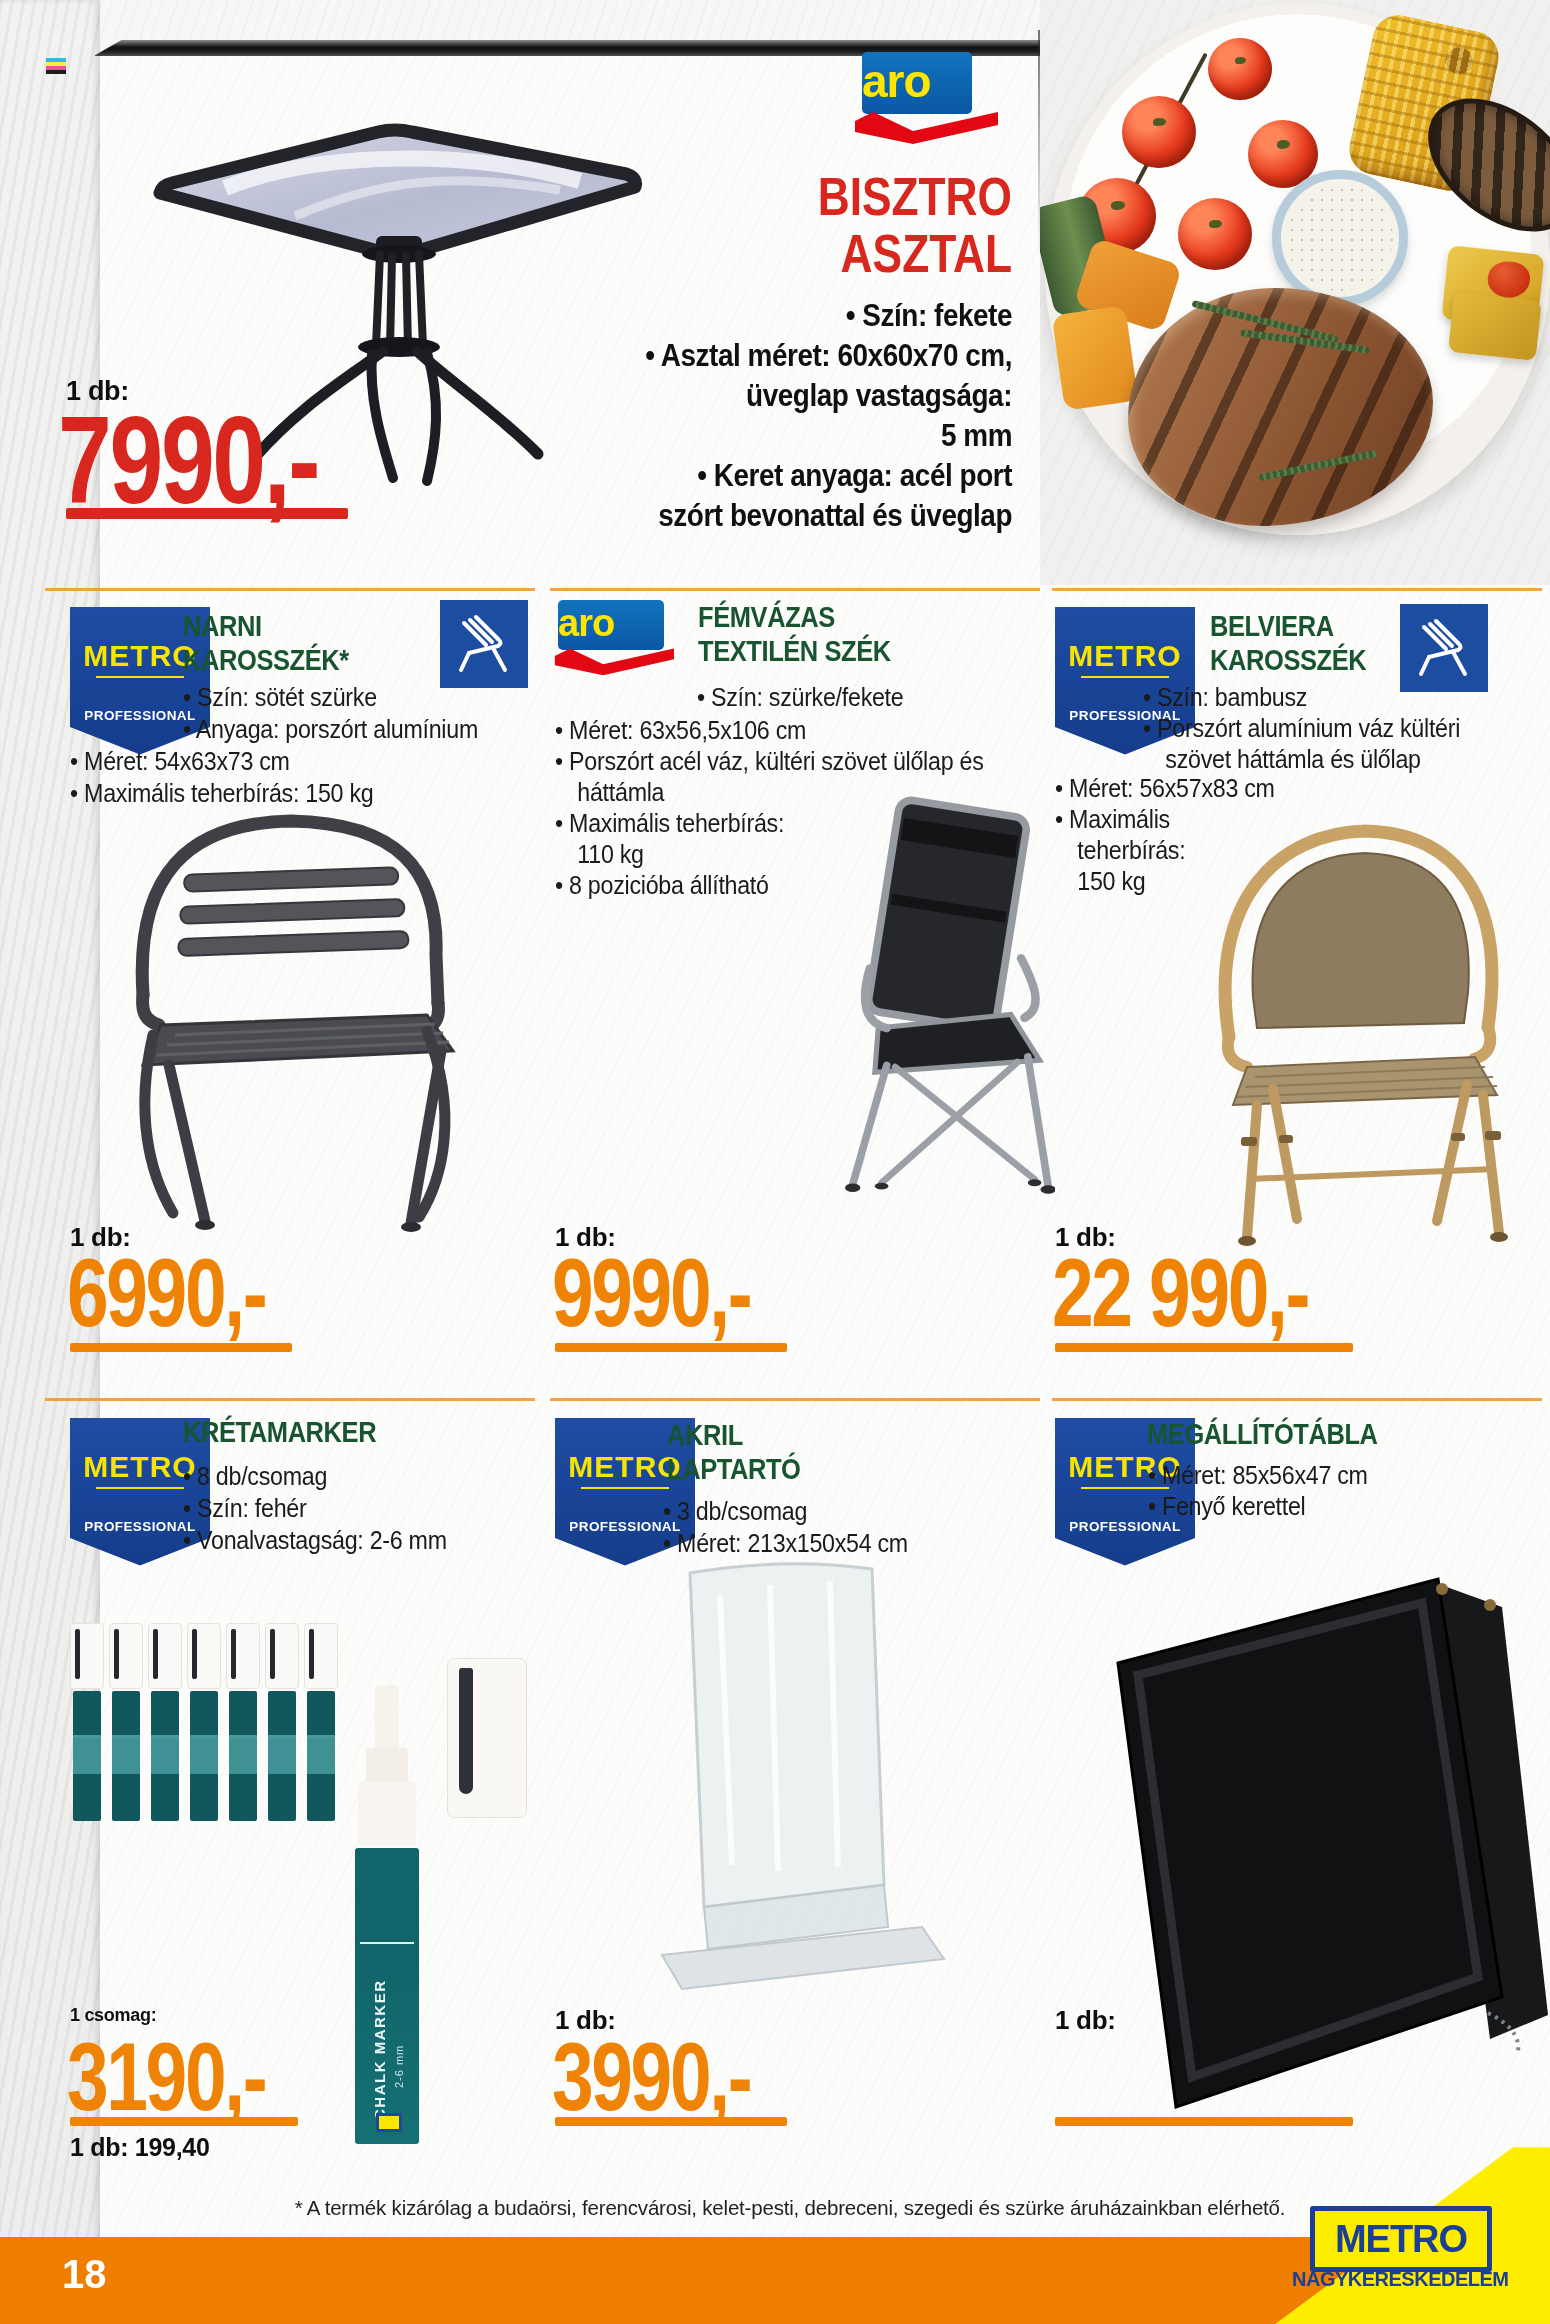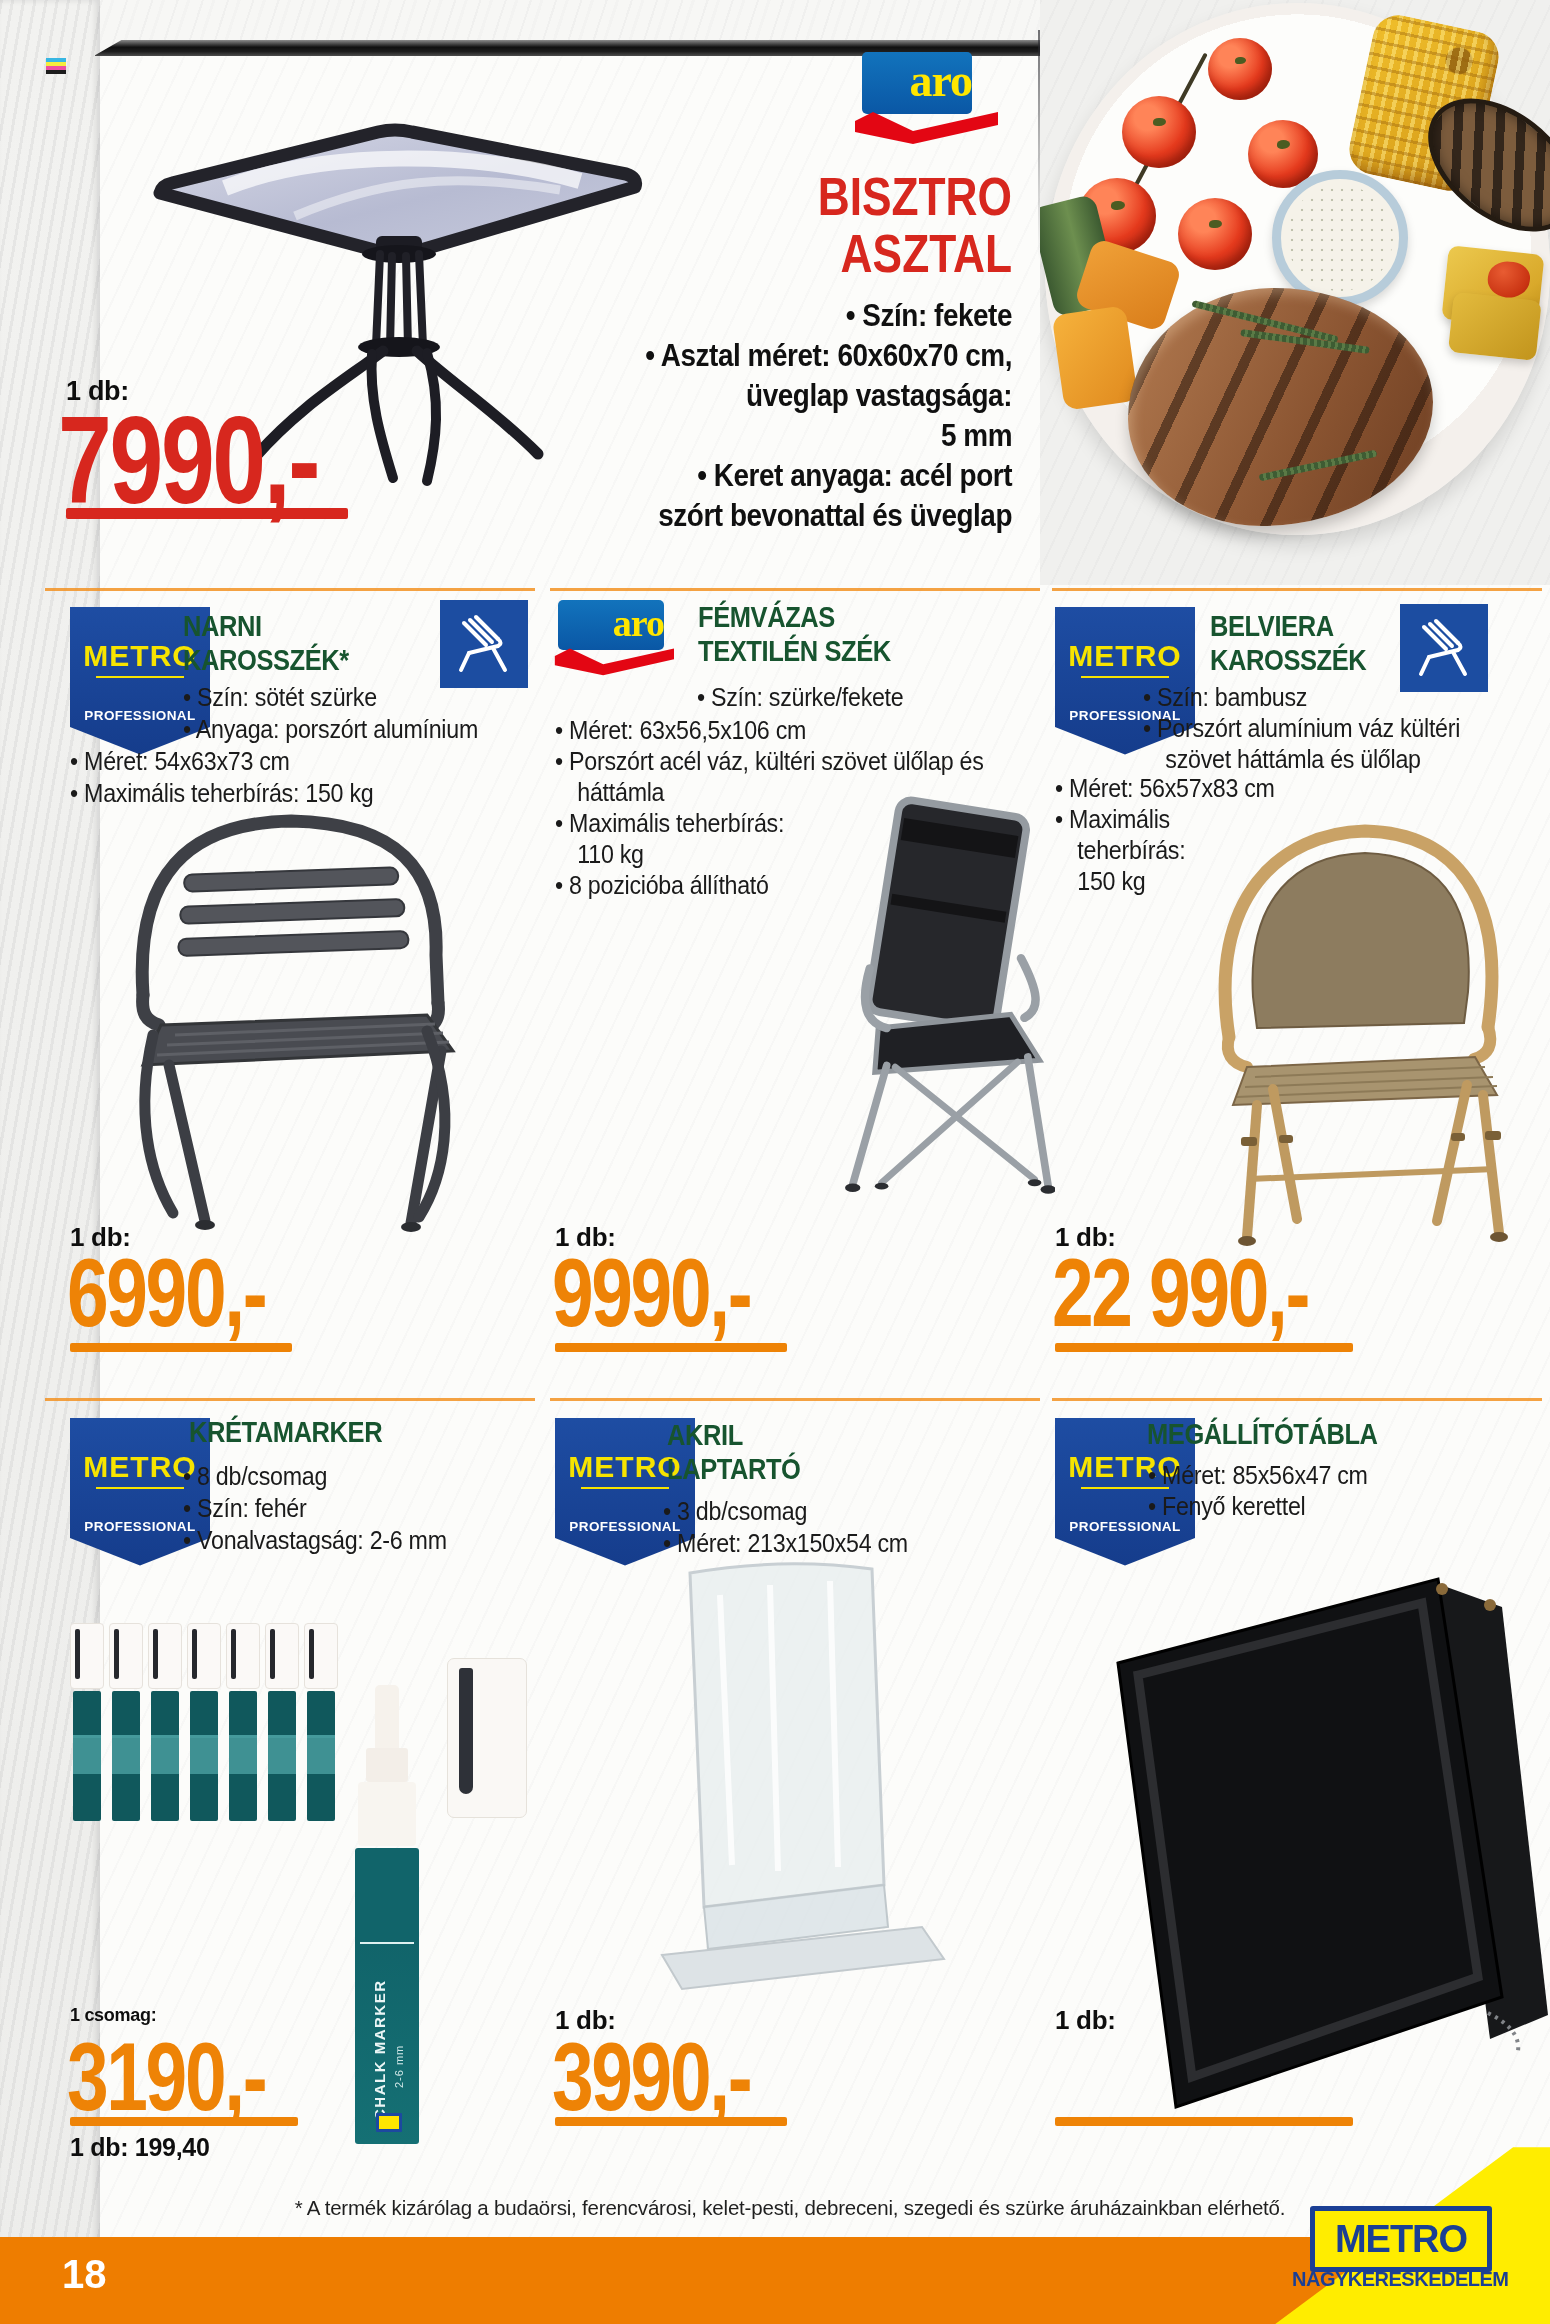--- a/index.html
+++ b/index.html
@@ -45,21 +45,21 @@
   
   .badge{width:140px;height:152px;text-align:center;z-index:3;
     background:linear-gradient(180deg,#1e4da3,#153c8b);
     clip-path:polygon(0 0,100% 0,100% 79%,50% 97%,0 79%);
     filter:drop-shadow(0 3px 3px rgba(0,0,0,.25));}
   .badge .bm{color:#f7e400;font-weight:bold;font-size:30px;letter-spacing:1px;padding-top:32px;}
   .badge .brule{width:88px;height:2px;background:#f7e400;margin:3px auto 0;}
   .badge .bp{color:#ffffff;font-weight:bold;font-size:13.5px;letter-spacing:.4px;margin-top:30px;}
   
   .arobox{background:linear-gradient(180deg,#1273bc,#0a57a5);color:#ffe600;font-weight:bold;
-    text-align:right;border-radius:5px;letter-spacing:-1px;font-family:Liberation Serif, serif;}
+    text-align:left;border-radius:5px;letter-spacing:-1px;}
   .aro{z-index:3;}
   
   .chairicon{width:88px;height:88px;background:#1c4da1;display:flex;align-items:center;justify-content:center;z-index:3;}
   
   .mk{width:34px;z-index:2;}
   .mk .cap{height:64px;background:#fbf9f7;border:1px solid #e6e2dc;border-radius:4px;position:relative;}
   .mk .cap::after{content:"";position:absolute;left:4px;top:5px;width:5px;height:50px;background:#26282d;border-radius:2px;}
   .mk .bodyc{width:28px;margin:2px auto 0;height:130px;border-radius:2px;
     background:linear-gradient(180deg,#10585c 0%,#10585c 34%,#459a9c 34%,#459a9c 36%,#3f9193 36%,#3f9193 64%,#10585c 64%,#10585c 100%);}
   .bigmk{width:64px;z-index:2;}
@@ -397,21 +397,21 @@
     </div>
     <div class="abs uline" style="left:5px;top:748px;width:298px;"></div>
   </div>
 
   <div class="abs" style="left:45px;top:1405px;width:490px;height:760px;">
     <div class="abs badge" style="left:25px;top:13px;">
       <div class="bm">METRO</div>
       <div class="brule"></div>
       <div class="bp">PROFESSIONAL</div>
     </div>
-    <div class="abs title" style="left:138px;top:10px;margin-left:6px;">
+    <div class="abs title" style="left:138px;top:10px;">
       <span class="cx">KRÉTAMARKER</span>
     </div>
     <div class="abs bullets cond" style="left:138px;top:55px;">
       <div>• 8 db/csomag</div>
       <div>• Szín: fehér</div>
       <div>• Vonalvastagság: 2-6 mm</div>
     </div>
 
     <div class="abs mk" style="left:25px;top:218px;">
         <div class="cap"></div>

